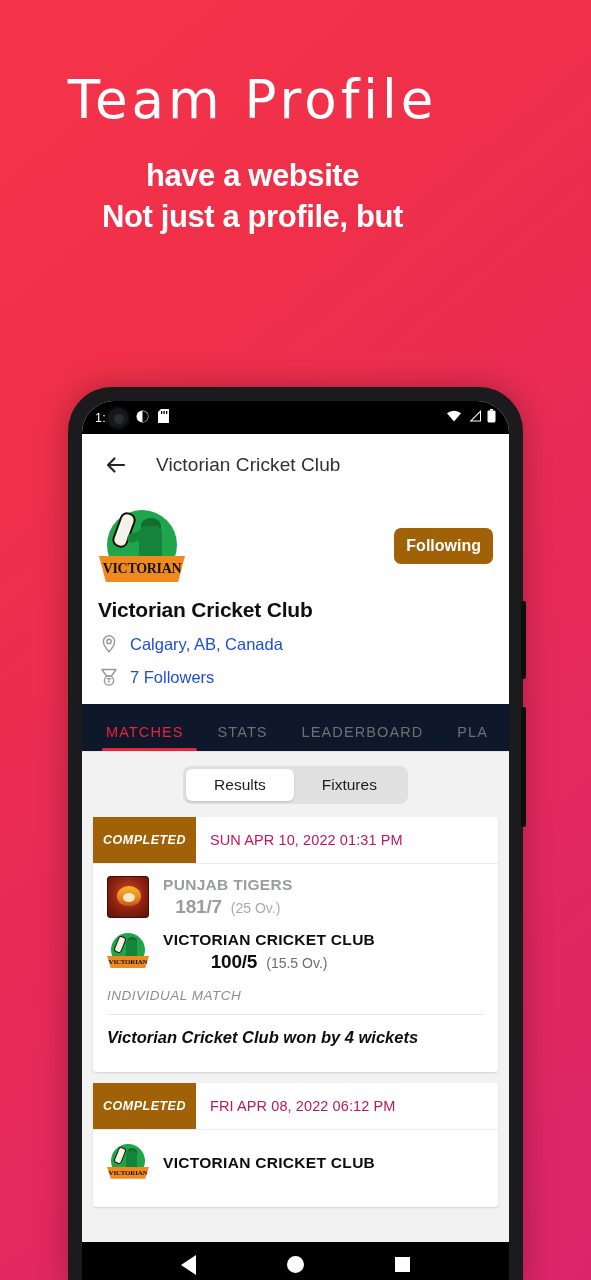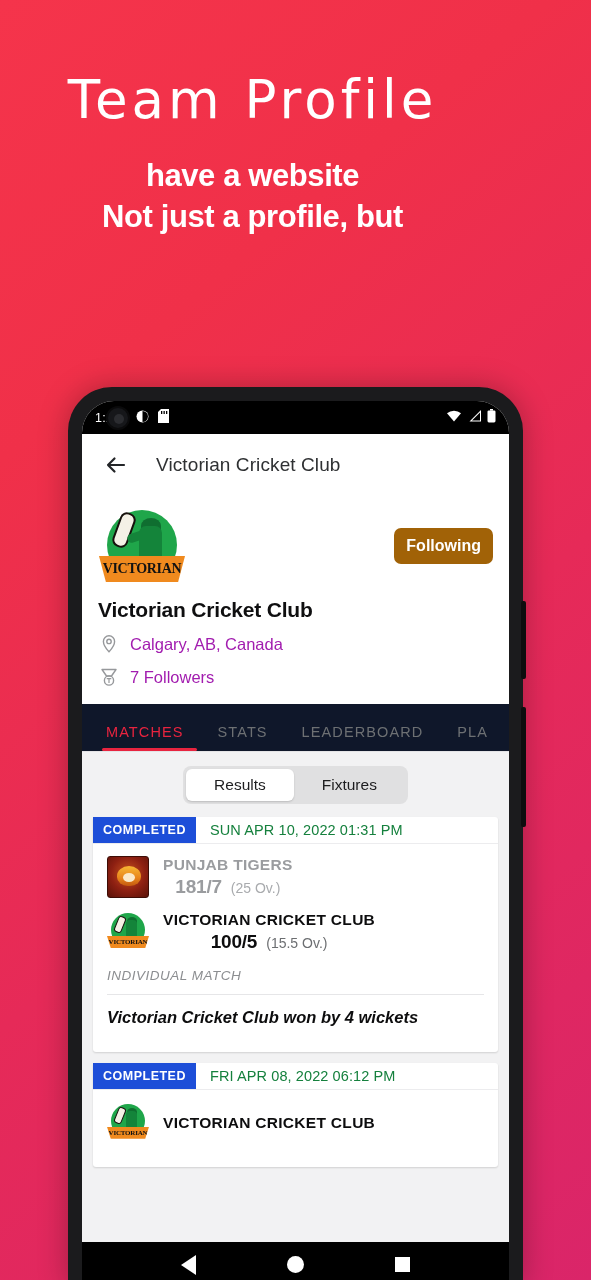--- a/index.html
+++ b/index.html
@@ -79,21 +79,21 @@
     color:#121212; letter-spacing:-0.3px;
   }
   .follow-btn {
     margin-left:auto; margin-top:22px; background:#a16207; color:#fff;
     font-size:16px; font-weight:bold; border:none; border-radius:7px;
     padding:9px 12px; cursor:pointer;
   }
   .club-name { font-size:21px; font-weight:bold; color:#0f0f10; margin-top:6px; letter-spacing:-.2px; }
   .meta-row { display:flex; align-items:center; margin-top:11px; }
   .meta-icon { width:22px; height:22px; flex:none; margin-right:10px; }
-  .meta-text { font-size:16.5px; color:#a21caf; }
+  .meta-text { font-size:16.5px; color:#1d4ed8; }
 
   
   .tabs {
     display:flex; align-items:flex-end; border-bottom:1px solid #e4e4e6;
     background:#0f172a; height:48px; padding-left:16px; overflow:hidden;
   }
   .tab {
     font-size:14.5px; letter-spacing:1.1px; color:#6d7073; padding:0 17px 11px 17px;
     white-space:nowrap; cursor:pointer; position:relative;
   }
@@ -112,25 +112,25 @@
     font-size:15.5px; color:#1d1d1f; padding:7px 28px; border-radius:6px; cursor:pointer;
   }
   .seg.active { background:#fff; box-shadow:0 1px 2px rgba(0,0,0,.16); }
 
   .card {
     background:#fff; margin:0 11px 11px 11px; border-radius:3px;
     box-shadow:0 1px 2px rgba(0,0,0,.14);
   }
   .card-head { display:flex; align-items:stretch; border-bottom:1px solid #ececee; }
   .badge {
-    background:#1d4ed8; color:#fff; font-size:12.5px; font-weight:bold;
-    letter-spacing:.5px; padding:6px 10px; display:flex; align-items:center;
+    background:#a16207; color:#fff; font-size:12.5px; font-weight:bold;
+    letter-spacing:.5px; padding:16px 10px; display:flex; align-items:center;font-style:italic;
   }
   .card-date {
-    font-size:14.5px; color:#15803d; display:flex; align-items:center;
+    font-size:14.5px; color:#be185d; display:flex; align-items:center;
     padding-left:14px; letter-spacing:.1px;
   }
   .card-body { padding:12px 14px 10px 14px; }
   .team-row { display:flex; align-items:center; margin-bottom:13px; }
   .team-logo { width:42px; height:42px; flex:none; margin-right:14px; position:relative; }
   .team-info { display:flex; flex-direction:column;align-items:center; }
   .team-name { font-size:15.5px; font-weight:bold; letter-spacing:.3px; }
   .score-line { display:flex; align-items:baseline; margin-top:2px; }
   .score { font-size:19px; font-weight:bold; letter-spacing:-.2px; }
   .overs { font-size:14px; margin-left:9px; }

